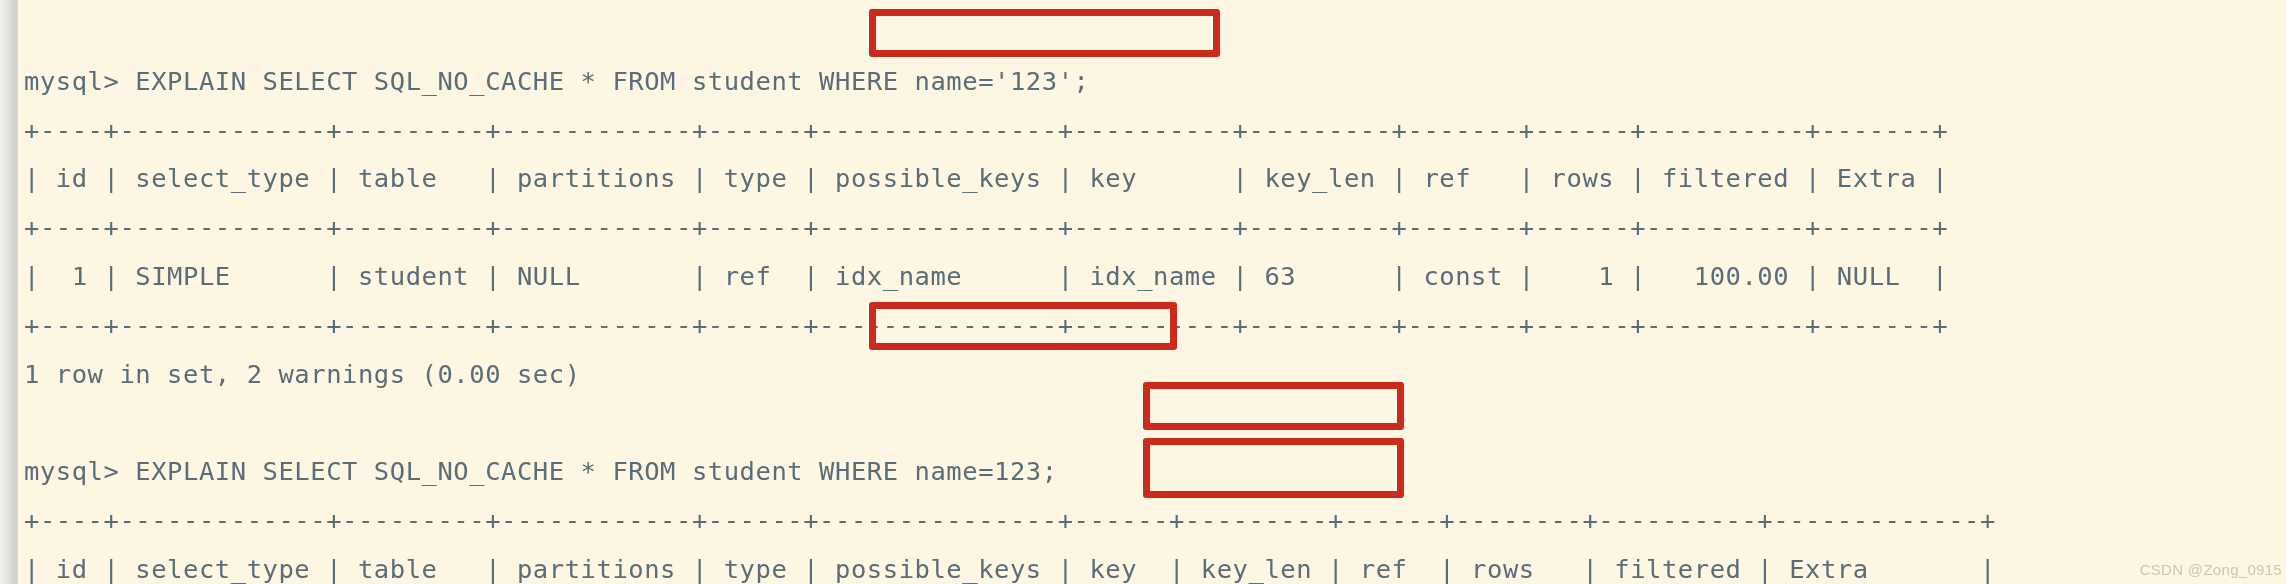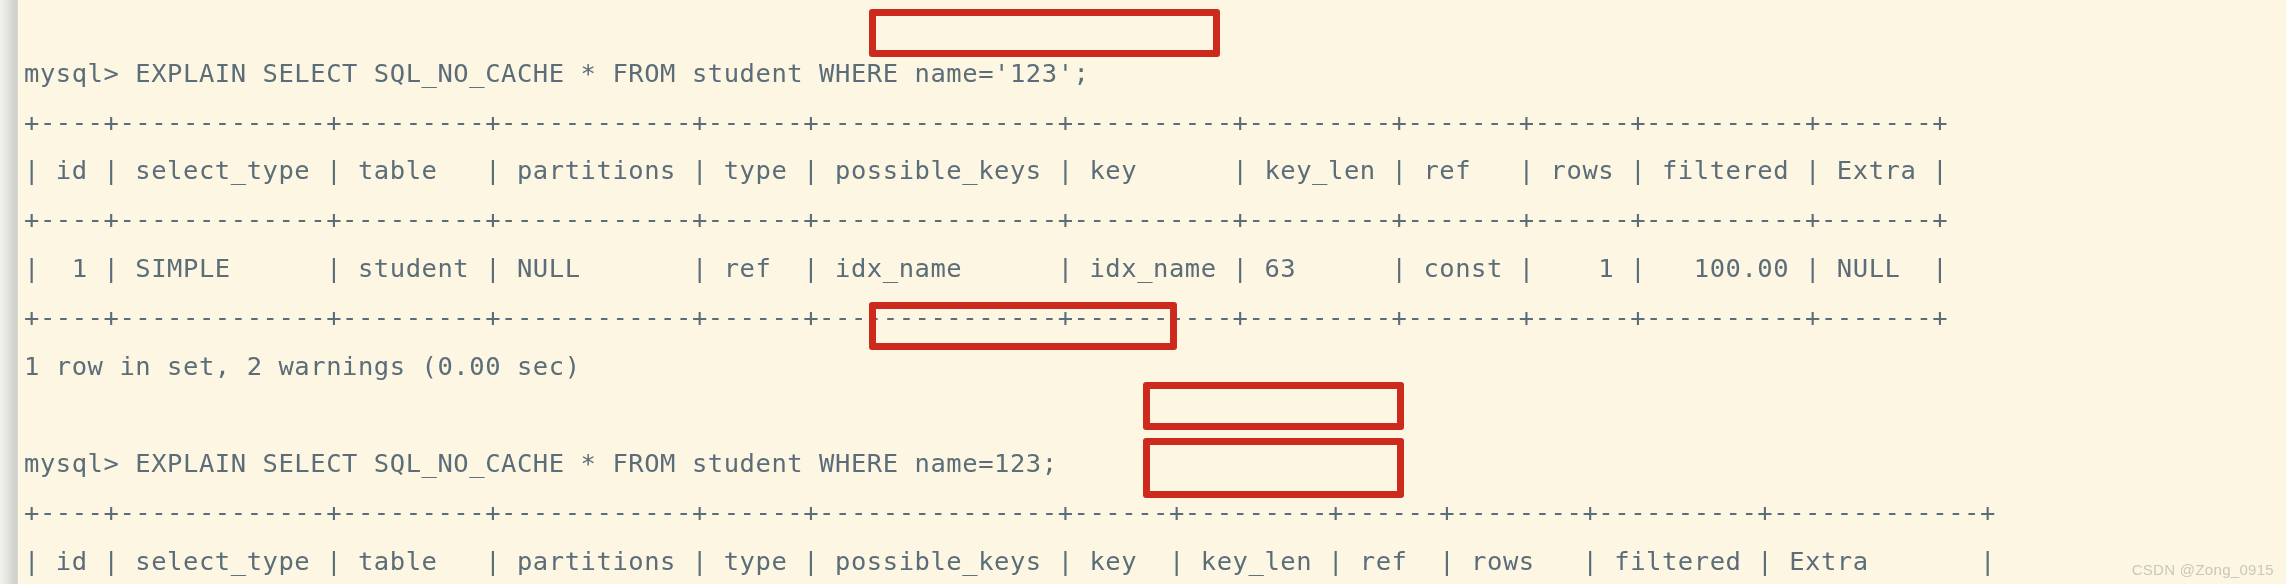--- a/index.html
+++ b/index.html
@@ -39,20 +39,21 @@
     left: 24px;
     top: 0;
     width: 2250px;
     height: 584px;
     white-space: pre;
     font-family: "DejaVu Sans Mono", "Liberation Mono", monospace;
     font-size: 25.5px;
     line-height: 48.8px;
     letter-spacing: 0.55px;
     color: #5b6d78;
+    padding-top: 8px;
     box-sizing: border-box;
   }
 
   .line {
     display: block;
     height: 48.8px;
     white-space: pre;
   }
   .blank { color: transparent; }
 
@@ -60,21 +61,21 @@
   .hl {
     position: absolute;
     border: 7px solid #cc2a1d;
     border-radius: 3px;
     box-sizing: border-box;
     pointer-events: none;
   }
 
   #watermark {
     position: absolute;
-    right: 12px;
+    right: 4px;
     bottom: 6px;
     font-family: "Liberation Sans", sans-serif;
     font-size: 15px;
     color: #c9c7bd;
     letter-spacing: 0.3px;
   }
 </style>
 </head>
 <body>
 

